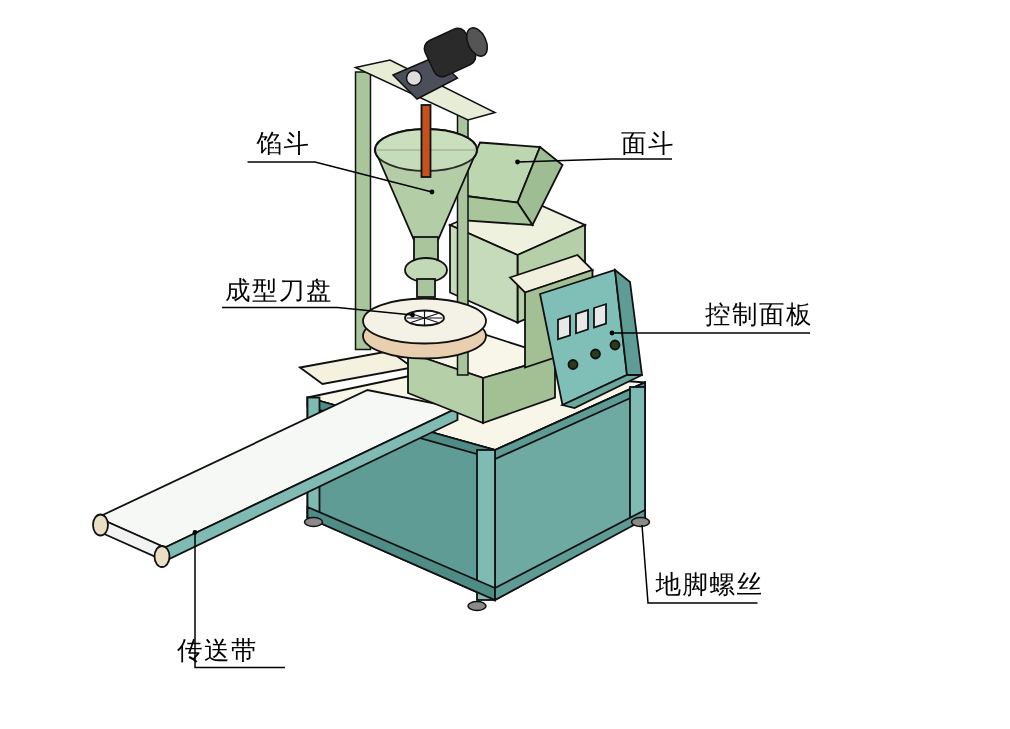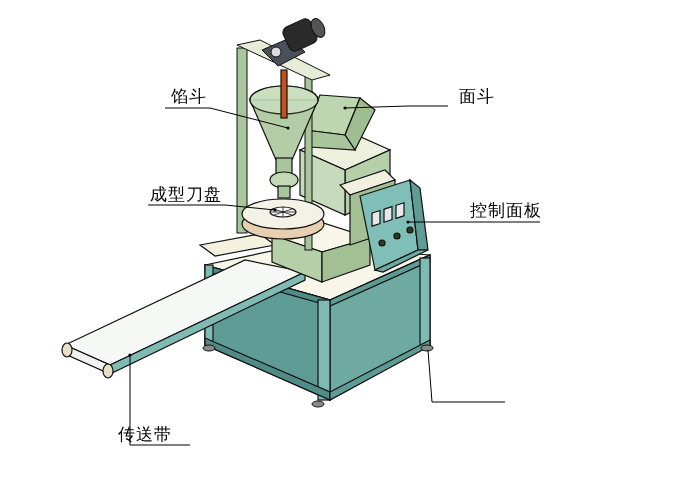--- a/index.html
+++ b/index.html
@@ -138,17 +138,18 @@
   <g fill="#000">
     <circle cx="288" cy="128" r="1.6"></circle>
     <circle cx="345" cy="108" r="1.6"></circle>
     <circle cx="275" cy="210" r="1.6"></circle>
     <circle cx="408" cy="222" r="1.6"></circle>
     <circle cx="130" cy="355" r="1.6"></circle>
   </g>
 </svg>
 
 <div class="label" style="left:171px;top:86px;">馅斗</div>
-<div class="label" style="left:414px;top:86px;margin-left:45px;">面斗</div>
+<div class="label" style="left:414px;top:86px;">面斗</div>
 <div class="label" style="left:470px;top:200px;">控制面板</div>
 <div class="label" style="left:150px;top:184px;">成型刀盘</div>
+<div class="label" style="left:437px;top:380px;">地脚螺丝</div>
 <div class="label" style="left:118px;top:424px;">传送带</div>
 </div>
 
 </body></html>

